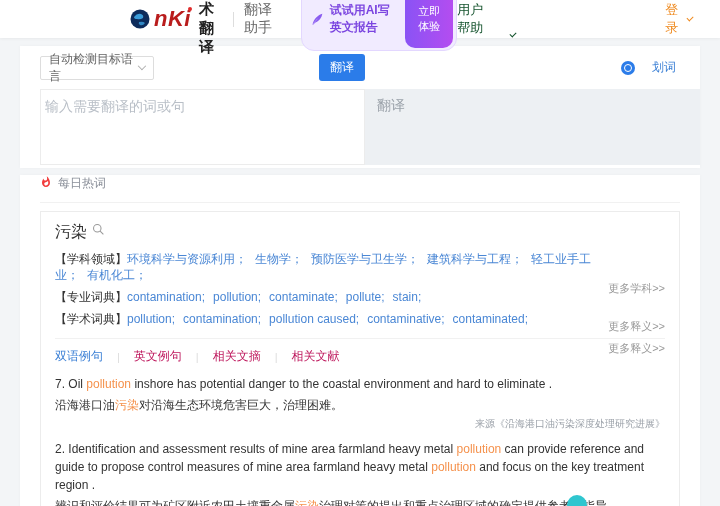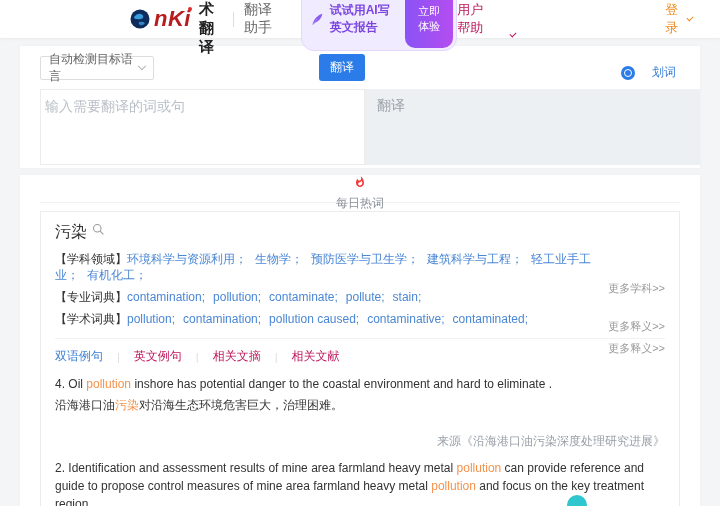--- a/index.html
+++ b/index.html
@@ -22,28 +22,28 @@
   .subtitle { font-size:14px; color:#666; }
   .banner {
     display:flex; align-items:center; gap:6px; margin-left:16px;
     background:#f1ebff; border:1px solid #e3d7ff; border-radius:13px; padding:2px 3px 2px 9px;
   }
   .banner-text { font-weight:bold; font-size:12px; color:#7b45e0; }
   .banner-cta {
     background:linear-gradient(90deg,#8a53f5,#b44df0); color:#fff; border:none;
     border-radius:10px; padding:14px 10px; font-size:11px; cursor:pointer;
   }
-  .nav-help { margin-left:auto; display:flex; align-items:flex-end; gap:22px; color:#be185d; font-size:13px; cursor:pointer; }
+  .nav-help { margin-left:auto; display:flex; align-items:flex-end; gap:22px; color:#14532d; font-size:13px; cursor:pointer; }
   .nav-login { margin-left:150px; display:flex; align-items:center; gap:5px; color:#ef8a1f; font-size:13px; cursor:pointer; }
   .chev { width:6px; height:6px; border-right:1.4px solid currentColor; border-bottom:1.4px solid currentColor; transform:rotate(45deg); margin-top:-3px; }
   
   .card { background:#fff; margin:0 20px; box-shadow:0 0 4px rgba(0,0,0,.03); }
   
   .translator { margin-top:8px; }
-  .t-toolbar { display:flex; align-items:flex-end; padding:8px 12px 8px 20px; }
+  .t-toolbar { display:flex; align-items:center; padding:8px 12px 8px 20px; }
   .t-left { width:325px; display:flex; justify-content:space-between; align-items:center; }
   .lang-select {
     width:114px; height:24px; border:1px solid #ddd; border-radius:2px; background:#fff;
     display:flex; align-items:center; justify-content:space-between; padding:0 8px; color:#666; cursor:pointer;
   }
   .lang-select .chev { color:#aaa; }
   .btn-translate {
     background:#2b7ce9; color:#fff; border:none; border-radius:3px;
     padding:5px 11px; font-size:12px; cursor:pointer;
   }
@@ -53,38 +53,38 @@
   .huaci-label { color:#3a7fd5; font-size:12px; cursor:pointer; }
   .t-panels { display:flex; padding:0 0 3px 20px; }
   .t-input {
     width:325px; height:76px; border:1px solid #ececec; padding:8px 4px; resize:none; outline:none;
     font-family:inherit; font-size:14px; color:#333;
   }
   .t-input::placeholder { color:#b9bfc7; }
   .t-output { flex:1; height:76px; background:#edf0f3; padding:8px 12px; font-size:14px; color:#9aa1a9; }
   
   .hotwords { margin-top:7px; padding:0 20px 12px; }
-  .hw-header { display:flex; align-items:center; gap:6px; height:28px; border-bottom:1px solid #f1f1f1; color:#8a8f99;flex-direction:column; }
+  .hw-header { display:flex; align-items:flex-start; gap:6px; height:28px; border-bottom:1px solid #f1f1f1; color:#8a8f99; }
   .hw-box { border:1px solid #ececec; margin-top:8px; padding:7px 14px 8px; }
   .word-row { display:flex; align-items:flex-start; gap:5px; padding:3px 0 5px; }
   .word { font-size:16px; color:#333; }
   .search-btn { cursor:pointer; margin-top:1px; }
   .dict-row { position:relative; padding:3px 72px 3px 0; line-height:16px; }
   .dict-label { color:#333; }
   .term-link { color:#4a87d5; cursor:pointer; text-decoration:none; }
   .term-sep { color:#4a87d5; margin-right:8px; }
   .more-link { position:absolute; right:0; top:4px; color:#999; font-size:11px; cursor:pointer; text-decoration:none;margin-top:28px; }
   .hw-divider { border-top:1px solid #f1f1f1; margin-top:8px; }
   .tabs { display:flex; align-items:center; padding:9px 0 7px; }
   .tab { color:#be185d; cursor:pointer; }
   .tab.active { color:#3a7fd5; }
   .tab-sep { color:#ddd; margin:0 14px; font-size:11px; }
   .example p { line-height:18px; margin:3px 0; color:#333; }
   .hl { color:#f5924d; }
-  .source { text-align:right; color:#9aa0a8; font-size:12px; margin:19px 0 9px; }
+  .source { text-align:right; color:#9aa0a8; font-size:10px; margin:3px 0 9px; }
   
   .float-dot { position:fixed; left:567px; top:495px; width:20px; height:20px; border-radius:50%; background:#2fc6cf; cursor:pointer; }
 </style>
 </head>
 <body>
 
 <header class="topbar">
   <div class="logo">
     <span style="display:flex">
       <svg width="20" height="20" viewBox="0 0 20 20">
@@ -176,21 +176,21 @@
         <span class="tab-sep">|</span>
         <span class="tab">英文例句</span>
         <span class="tab-sep">|</span>
         <span class="tab">相关文摘</span>
         <span class="tab-sep">|</span>
         <span class="tab">相关文献</span>
       </div>
 
     <div>
         <div class="example">
-          <p class="ex-en"><span>4. Oil </span><span class="hl">pollution</span><span> inshore has potential danger to the coastal environment and hard to eliminate .</span></p>
+          <p class="ex-en"><span>7. Oil </span><span class="hl">pollution</span><span> inshore has potential danger to the coastal environment and hard to eliminate .</span></p>
           <p class="ex-zh"><span>沿海港口油</span><span class="hl">污染</span><span>对沿海生态环境危害巨大，治理困难。</span></p>
           <div class="source">来源《沿海港口油污染深度处理研究进展》</div>
         </div>
         <div class="example">
           <p class="ex-en"><span>2. Identification and assessment results of mine area farmland heavy metal </span><span class="hl">pollution</span><span> can provide reference and guide to propose control measures of mine area farmland heavy metal </span><span class="hl">pollution</span><span> and focus on the key treatment region .</span></p>
           <p class="ex-zh"><span>辨识和评价结果可为矿区附近农田土壤重金属</span><span class="hl">污染</span><span>治理对策的提出和重点治理区域的确定提供参考和指导。</span></p>
         </div>
       </div>
 
   </div>

